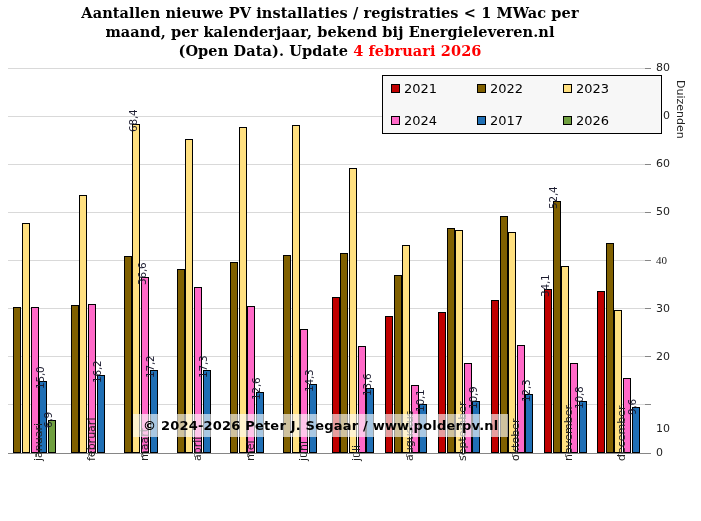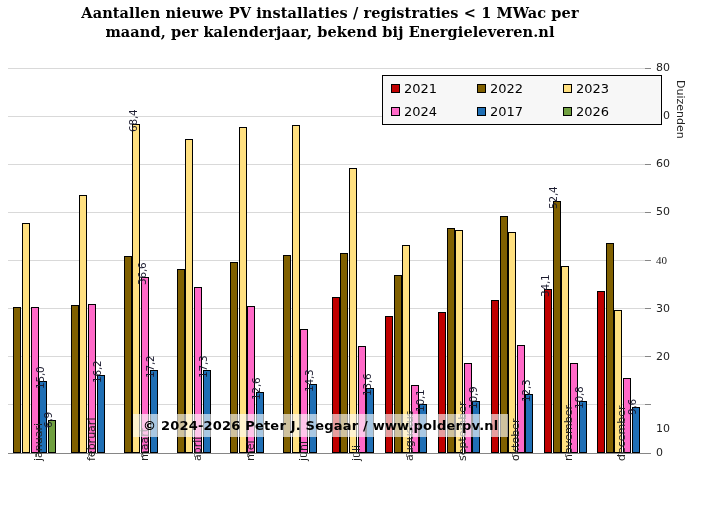--- a/index.html
+++ b/index.html
@@ -119,21 +119,21 @@
     left: 382px;
     top: 75px;
     border: 1px solid #000000;
     background: #f7f7f7;
     padding: 5px 12px 5px 8px;
   }
   .legend-row {
     display: flex;
     align-items: center;
   }
-  .legend-row + .legend-row { margin-top: 8px; align-items: center; }
+  .legend-row + .legend-row { margin-top: 17px; align-items: center; }
   .legend-item {
     display: flex;
     align-items: center;
     width: 86px;
   }
   .legend-swatch {
     width: 9px;
     height: 9px;
     border: 1px solid #000000;
     box-sizing: border-box;
@@ -159,20 +159,21 @@
     letter-spacing: 0.2px;
     font-weight: bold;
   }
 </style>
 </head>
 <body>
 
 <div id="title-block">
   <span class="ttl-line">Aantallen  nieuwe PV installaties  / registraties  &lt; 1 MWac per</span>
   <span class="ttl-line">maand, per kalenderjaar, bekend bij Energieleveren.nl</span>
+  <span class="ttl-line"><span>(Open Data). Update </span><span class="update-date">4 februari 2026</span></span>
 </div>
 
 <div id="chart-area">
   <div id="plot">
       <div class="axis-line" style="top: 384.5px; width: 637px;"></div>
       <div class="tick-mark" style="top: 384.5px; left: 637px;"></div>
       <div class="ytick-label" style="left: 648px; top: 378px;">0</div>
       <div class="gridline" style="top: 336.375px; width: 637px;"></div>
       <div class="tick-mark" style="top: 336.375px; left: 637px;"></div>
       <div class="ytick-label" style="left: 648px; top: 329.875px; margin-top: 24px;">10</div>

